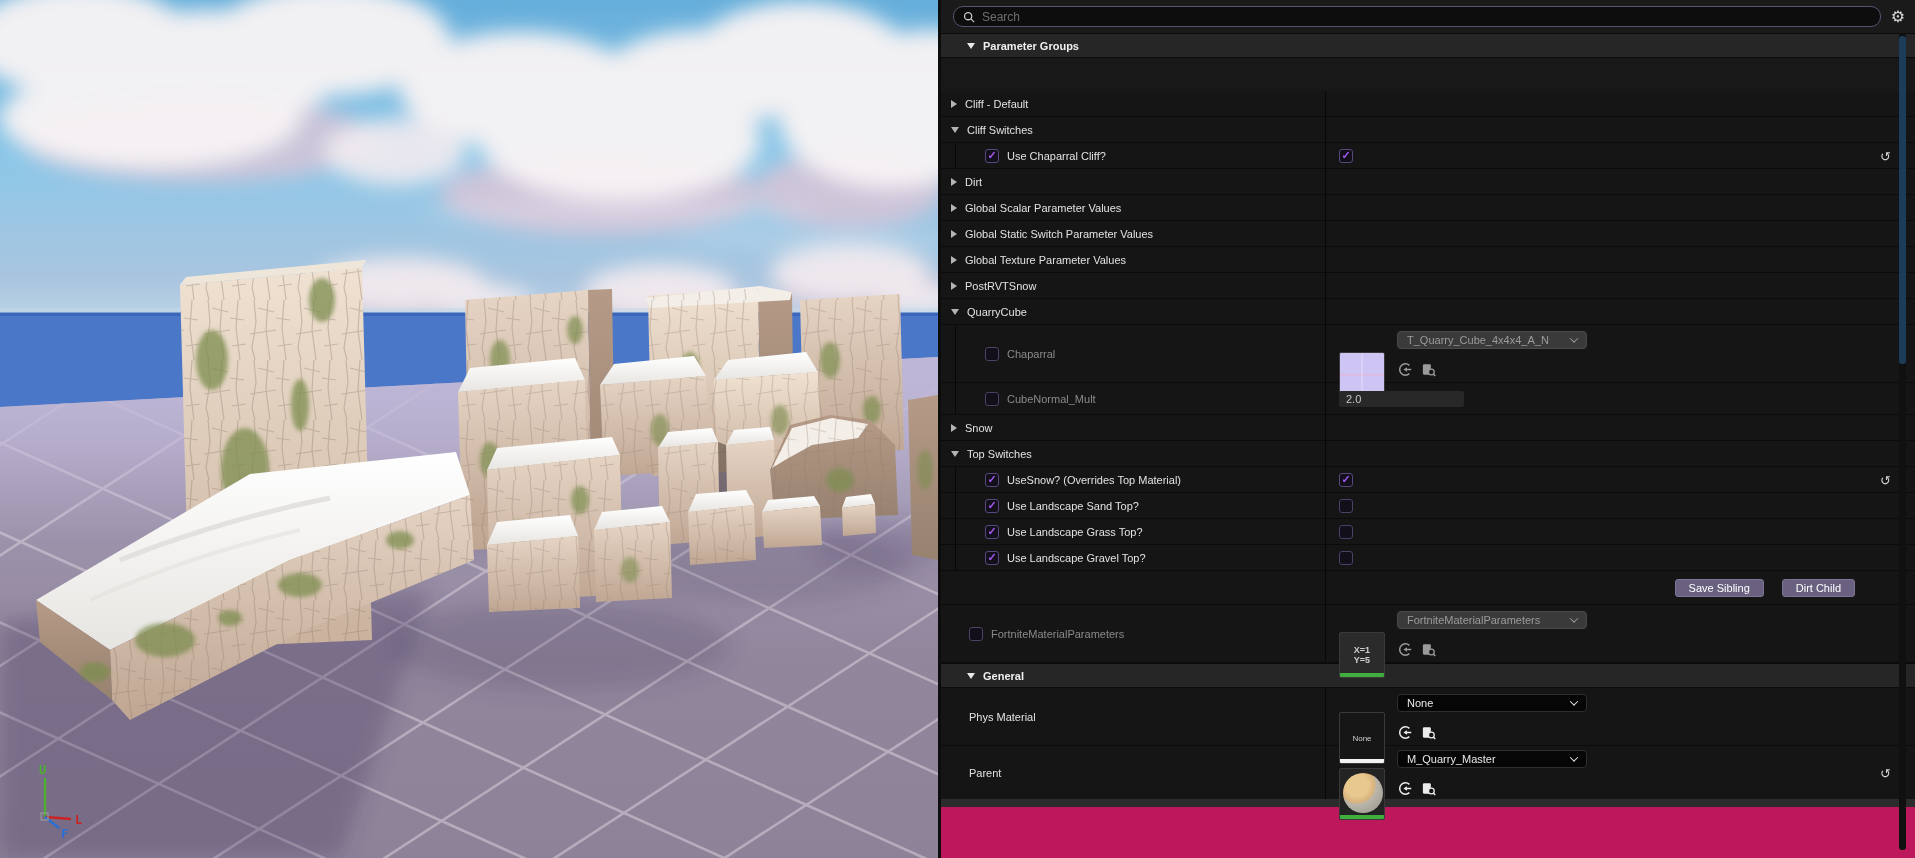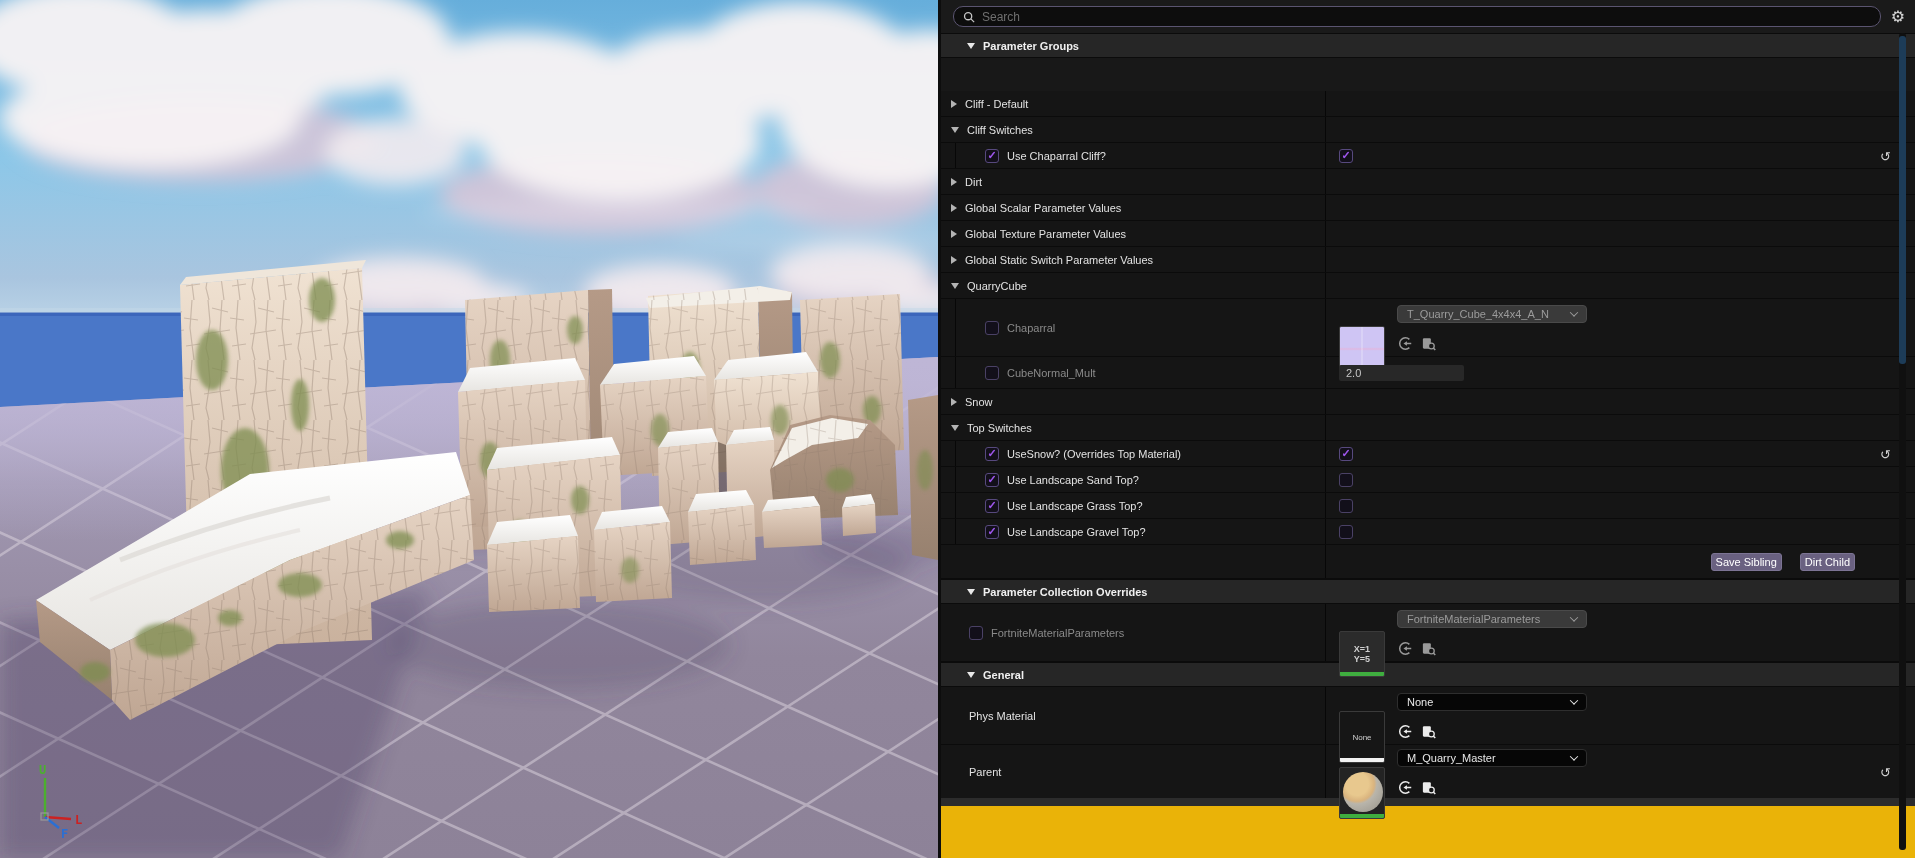--- a/index.html
+++ b/index.html
@@ -5,21 +5,21 @@
   * { margin:0; padding:0; box-sizing:border-box; }
   html,body { width:1915px; height:858px; overflow:hidden; background:#151515;
               font-family:"Liberation Sans", sans-serif; }
   #app { display:flex; width:1915px; height:858px; }
 
   
   #viewport { width:938px; height:858px; position:relative; background:#6cb2dd; }
   #viewport svg { display:block; }
 
   
-  #panel { width:977px; height:858px; background:#eab308; position:relative;
+  #panel { width:977px; height:858px; background:#be185d; position:relative;
            border-left:3px solid #0d0d0d; color:#dcdcdc; font-size:11px; }
 
   .searchbar { height:33px; display:flex; align-items:center; padding:0 10px 0 12px;
                background:#1a1a1a; gap:10px; }
   .searchbox { flex:1; height:21px; background:#0d0d0d; border:1px solid #5a5470;
                border-radius:10px; display:flex; align-items:center; padding:0 9px; gap:7px; }
   .searchbox input { flex:1; background:transparent; border:none; outline:none;
                color:#bdbdbd; font-size:12px; font-family:"Liberation Sans",sans-serif; }
   .searchbox input::placeholder { color:#6f6f6f; }
   .gear { color:#d6d6d6; font-size:16px; line-height:16px; cursor:pointer; }
@@ -77,21 +77,21 @@
   .chev { width:6px; height:6px; border-right:1.6px solid currentColor; border-bottom:1.6px solid currentColor;
           transform:rotate(45deg) translate(-1px,-1px); }
 
   .iconrow { display:flex; gap:9px; align-items:center; }
   .iconrow svg { width:15px; height:15px; }
   .ic-dim { color:#9a9a9a; } .ic-bright { color:#ececec; }
 
   .btnrow { justify-content:flex-end; align-items:center; display:flex; gap:18px;
             padding-right:60px; }
   .btn { height:18px; background:#6a6181; border:1px solid #7c7494; border-radius:3px;
-         color:#ffffff; display:flex; align-items:center; padding:0 4px; cursor:pointer; }
+         color:#ffffff; display:flex; align-items:center; padding:0 13px; cursor:pointer; }
 
   .scroll-track { position:absolute; top:33px; bottom:8px; right:9px; width:7px;
                   background:#101010; border-radius:3px; }
   .scroll-thumb { position:absolute; top:3px; height:328px; width:7px;
                   background:#1d3c58; border-radius:3px; cursor:pointer; }
   .bottomstrip { height:8px; background:#2c2c2c; }
 
   
   .t-normal { background:linear-gradient(#cfc5f4 0 86%, #e2a2b6 86% 100%); }
   .t-normal::after { content:""; position:absolute; inset:0;
@@ -474,28 +474,35 @@
     <div class="row grp h26">
       <div class="name">
           <span class="arrow-r"></span>
         <span class="lbl">Global Scalar Parameter Values</span>
         </div>
       <div class="val"></div>
     </div>
     <div class="row grp h26">
       <div class="name">
           <span class="arrow-r"></span>
+        <span class="lbl">Global Static Switch Parameter Values</span>
+        </div>
+      <div class="val"></div>
+    </div>
+    <div class="row grp h26">
+      <div class="name">
+          <span class="arrow-r"></span>
         <span class="lbl">Global Texture Parameter Values</span>
         </div>
       <div class="val"></div>
     </div>
     <div class="row grp h26">
       <div class="name">
           <span class="arrow-r"></span>
-        <span class="lbl">Global Static Switch Parameter Values</span>
+        <span class="lbl">PostRVTSnow</span>
         </div>
       <div class="val"></div>
     </div>
     <div class="row grp h26">
       <div class="name">
           <span class="arrow-d"></span>
         <span class="lbl">QuarryCube</span>
         </div>
       <div class="val"></div>
     </div>
@@ -589,24 +596,20 @@
     </div>
 
     <div class="row h34">
       <div class="name"></div>
       <div class="val btnrow">
         <div class="btn">Save Sibling</div>
         <div class="btn">Dirt Child</div>
       </div>
     </div>
 
-    <div class="sec">
-      <span class="arrow-d"></span>
-      <span>Parameter Collection Overrides</span>
-    </div>
 
     <div class="row lvl1 h58">
       <div class="name">
         <span class="cb off"></span>
         <span class="lbl dim">FortniteMaterialParameters</span>
       </div>
       <div class="val">
         <div class="assetval">
           <div class="thumb t-mpc">
             <span>X=1</span>

